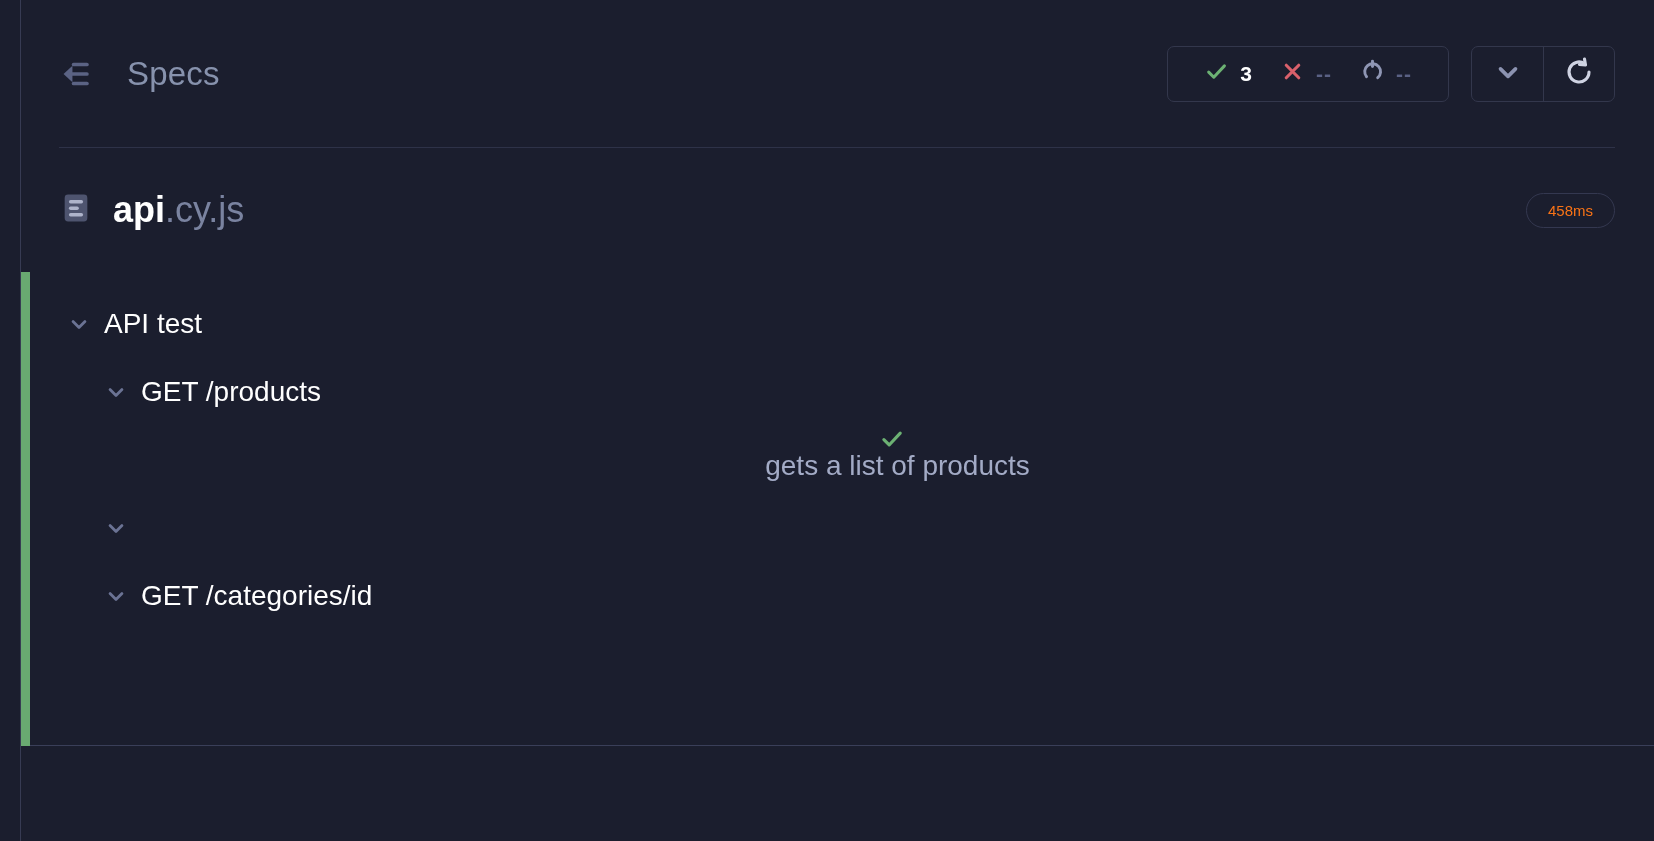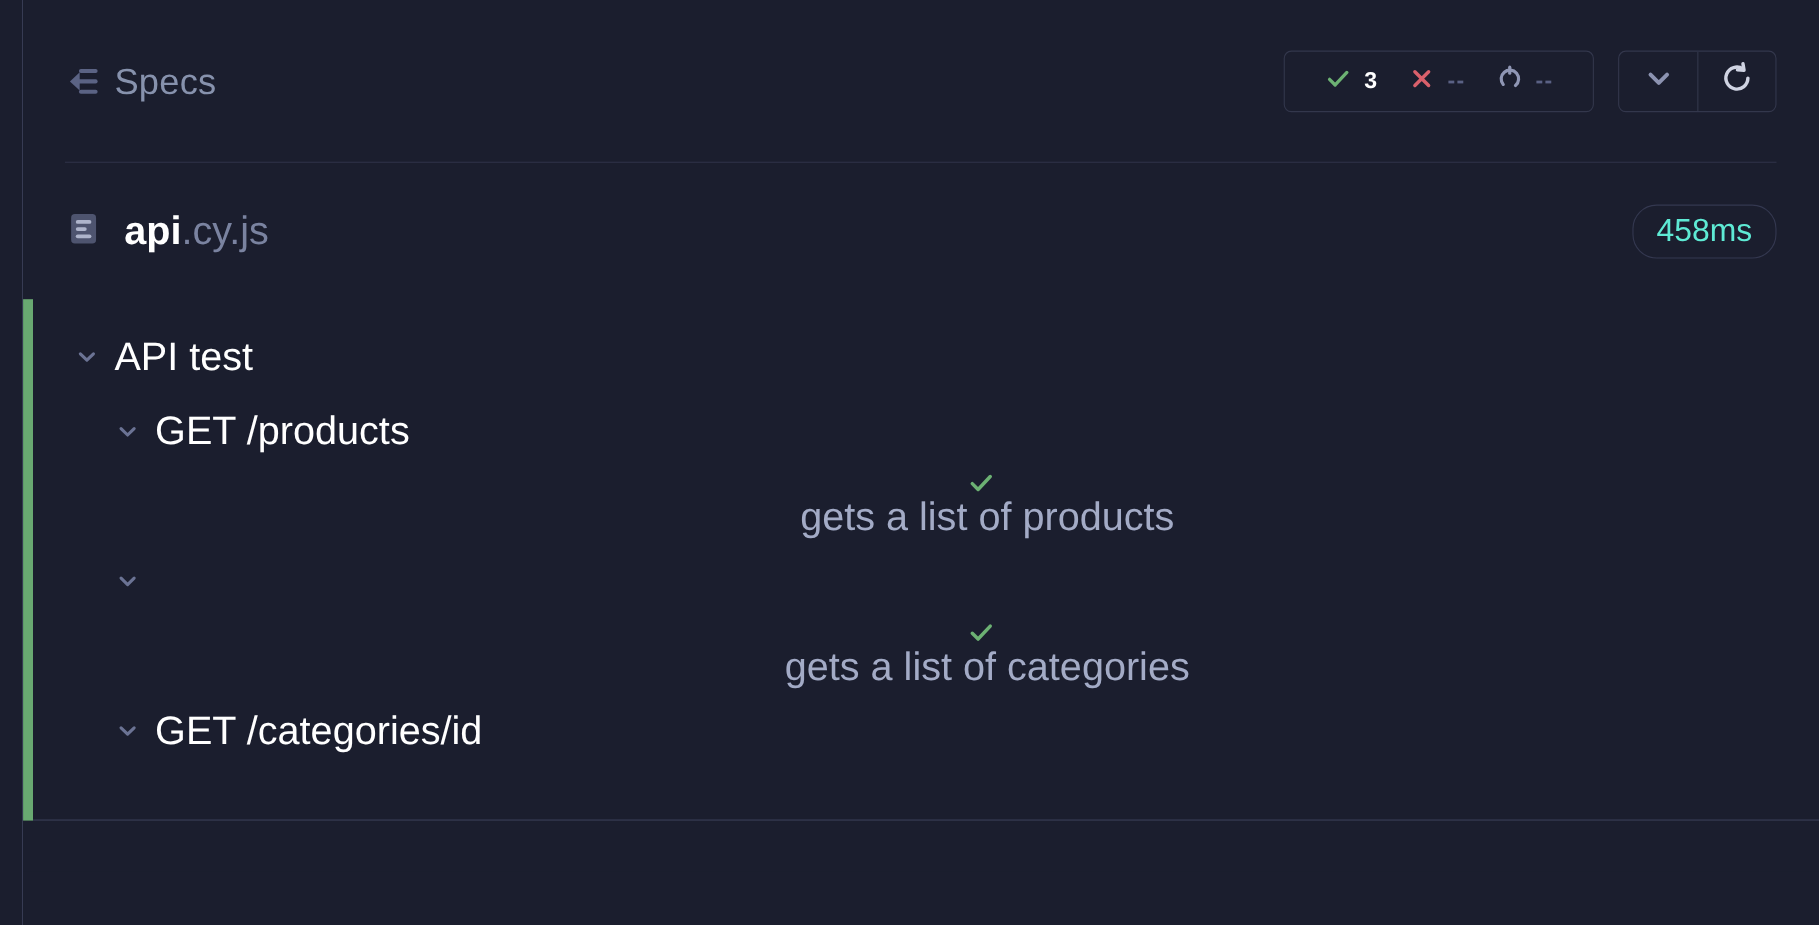--- a/index.html
+++ b/index.html
@@ -44,21 +44,21 @@
     height: 147px;
     padding: 0 39px 0 38px;
     display: flex;
     align-items: center;
     justify-content: space-between;
   }
 
   .header-left {
     display: flex;
     align-items: center;
-    gap: 11px;
+    gap: 34px;
   }
 
   .back-icon {
     width: 34px;
     height: 34px;
     display: flex;
     align-items: center;
     justify-content: center;
     cursor: pointer;
   }
@@ -153,22 +153,22 @@
   }
   .spec-name .base {
     color: #ffffff;
     font-weight: 700;
   }
 
   .duration-badge {
     border: 1px solid #343850;
     border-radius: 22px;
     padding: 9px 21px;
-    font-size: 29px;
-    color: #5eead4;
+    font-size: 15px;
+    color: #f97316;
     line-height: 1;
   }
 
   
   .tree-wrap {
     position: relative;
     margin-left: 0;
   }
 
   .status-bar {
@@ -213,21 +213,21 @@
     width: 26px;
     height: 26px;
     display: flex;
     align-items: center;
     justify-content: center;
     flex: 0 0 auto;
     margin-right: 12px;
   }
 
   .node-label {
-    font-size: 36px;
+    font-size: 28px;
     line-height: 1;
     color: #ffffff;
     font-weight: 400;
     white-space: nowrap;
   }
 
   .node.test .node-label {
     color: #a3abc6;
   }
 
@@ -362,28 +362,20 @@
             </span>
             <span class="node-label">gets a list of products</span>
           </div>
           <div class="node suite-2">
             <span class="chevron">
               <svg width="26" height="26" viewBox="0 0 24 24" fill="none">
   <path d="M6.5 9.8 L12 15.2 L17.5 9.8" stroke="#6b7394" stroke-width="2.6" stroke-linecap="round" stroke-linejoin="round"></path>
               </svg>
             </span>
           </div>
-          <div class="node test">
-            <span class="check">
-              <svg width="26" height="26" viewBox="0 0 24 24" fill="none">
-  <path d="M4.5 12.6 L9.4 17.5 L19.6 6.6" stroke="#6cb173" stroke-width="2.9" stroke-linecap="round" stroke-linejoin="round"></path>
-              </svg>
-            </span>
-            <span class="node-label">gets a list of categories</span>
-          </div>
           <div class="node suite-2">
             <span class="chevron">
               <svg width="26" height="26" viewBox="0 0 24 24" fill="none">
   <path d="M6.5 9.8 L12 15.2 L17.5 9.8" stroke="#6b7394" stroke-width="2.6" stroke-linecap="round" stroke-linejoin="round"></path>
               </svg>
             </span>
             <span class="node-label">GET /categories/id</span>
           </div>
         </div>
     </div>

